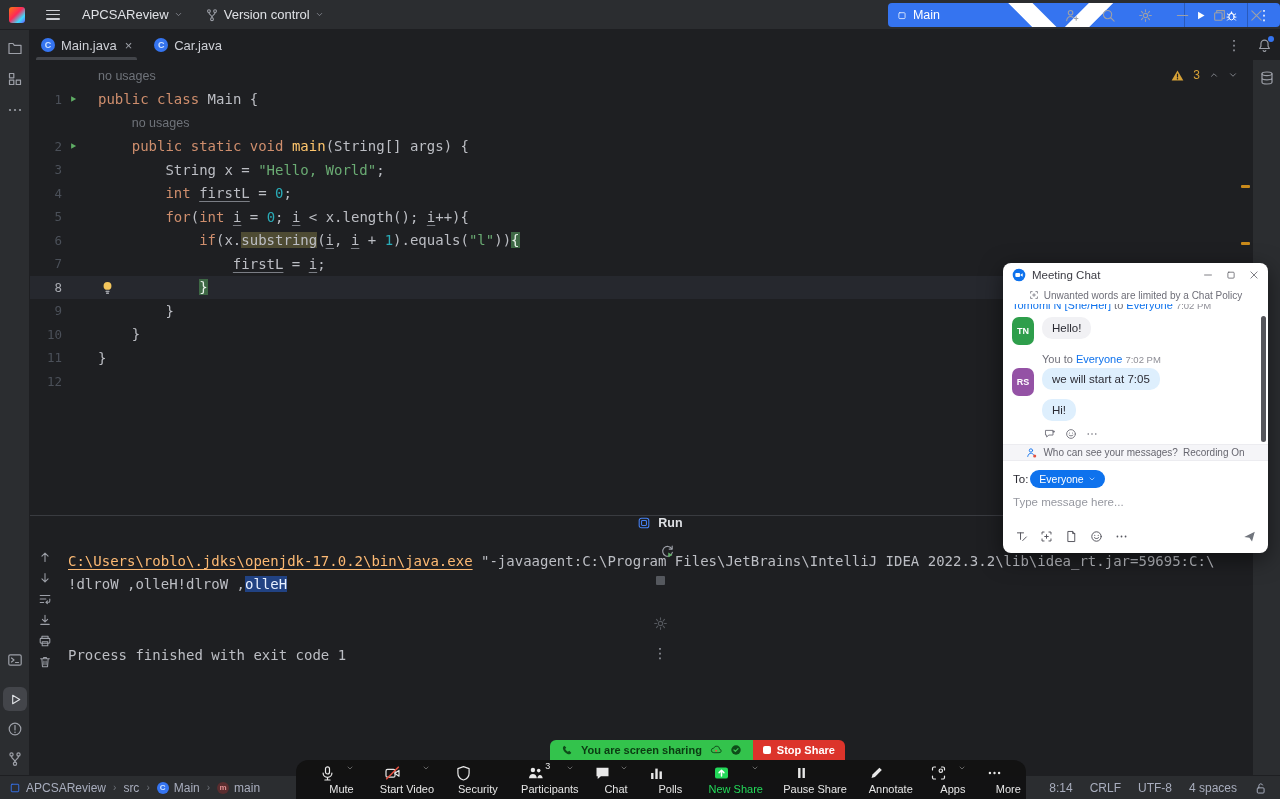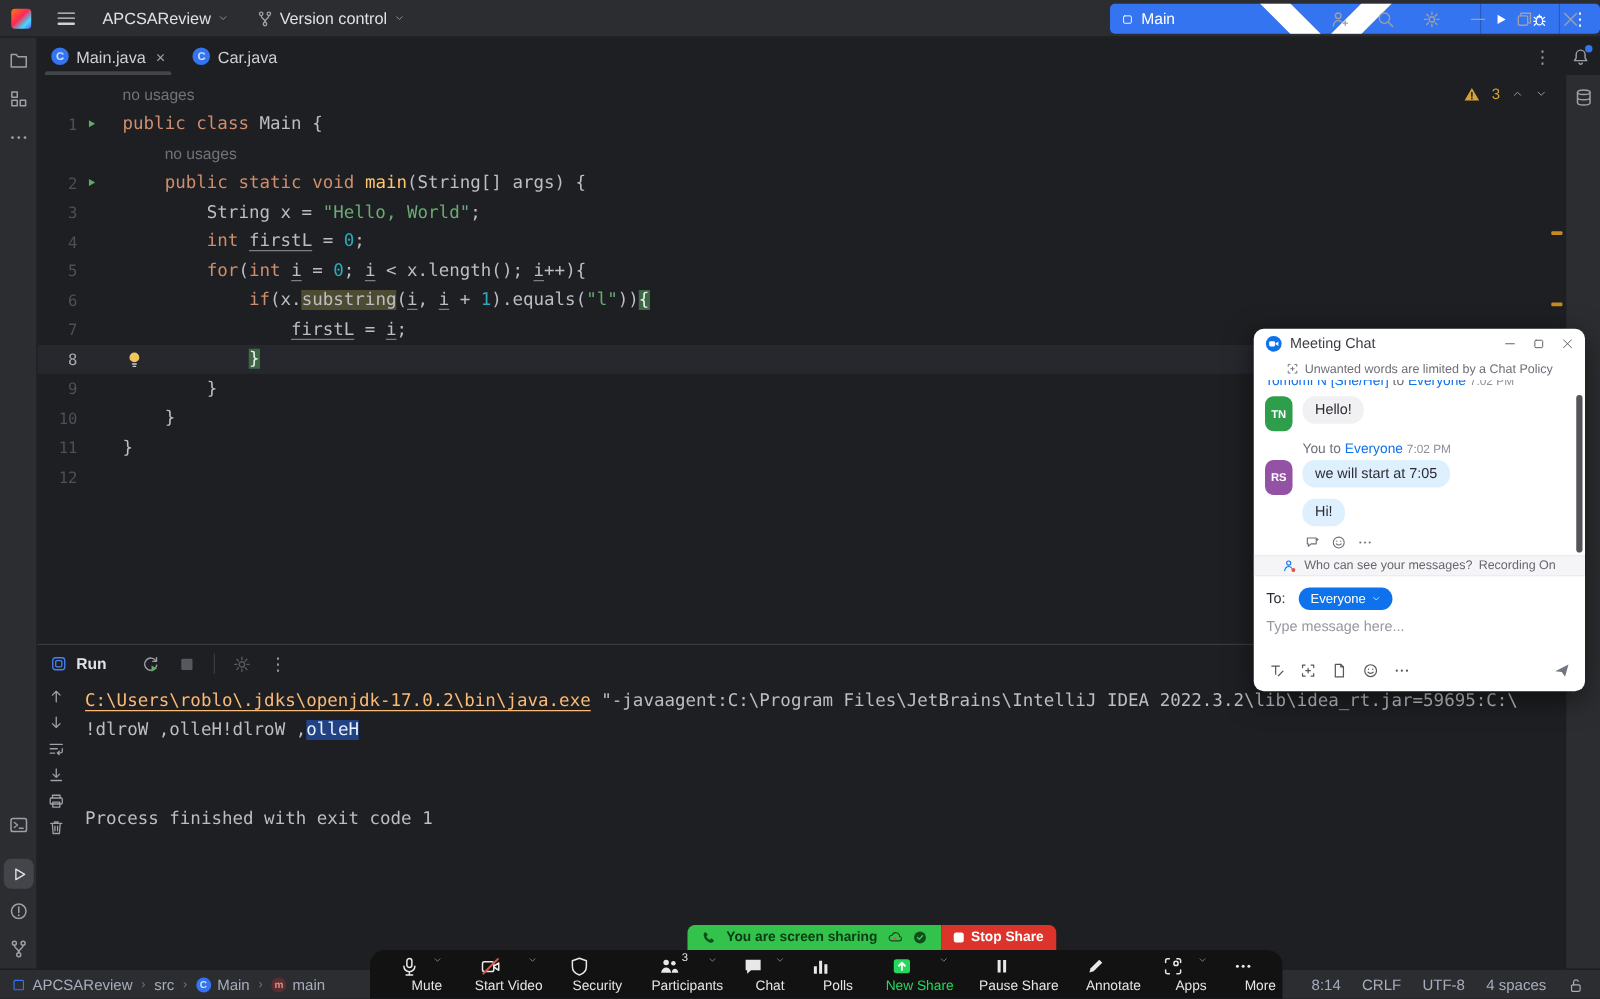--- a/index.html
+++ b/index.html
@@ -69,21 +69,21 @@
   .insp-widget .chev{width:10px;height:10px;cursor:pointer;}
   .insp-count{color:#D6A137;}
   .stripe-mark{position:absolute;width:9px;height:3px;border-radius:1px;background:#C98A1B;z-index:3;}
 
   
   .right-stripe{position:absolute;right:0;top:60px;width:28px;height:715px;background:#2B2D30;border-left:1px solid #1E1F22;z-index:4;}
   .rs-ic{position:absolute;left:6px;top:10px;width:16px;height:16px;color:#9DA0A8;cursor:pointer;}
 
   
   .run-panel{position:absolute;left:30px;top:515px;width:1250px;height:260px;background:#1E1F22;border-top:1px solid #393B40;z-index:2;}
-  .rp-header{height:30px;display:flex;align-items:center;gap:14px;padding-left:10px;}
+  .rp-header{height:30px;display:flex;align-items:center;gap:14px;padding-left:10px;flex-direction:column;}
   .rp-tab{display:flex;align-items:center;gap:7px;font-size:12.5px;font-weight:700;color:#DFE1E5;cursor:pointer;}
   .rp-tab .icn{width:14px;height:14px;color:#3574F0;}
   .rp-ic{width:15px;height:15px;color:#9DA0A8;cursor:pointer;}
   .rp-ic.dim{color:#55585E;}
   .rp-div{width:1px;height:16px;background:#393B40;}
   .con-gutter{position:absolute;left:0;top:34px;width:30px;display:flex;flex-direction:column;align-items:center;gap:7px;}
   .con-gutter .icn{width:14px;height:14px;color:#9DA0A8;cursor:pointer;}
   .con-rows{position:absolute;left:38px;top:33px;right:10px;}
   .con-row{height:23.5px;display:flex;align-items:center;font-family:"DejaVu Sans Mono",monospace;font-size:14px;white-space:pre;color:#BCBEC4;overflow:hidden;}
   .tk-link{color:#fdba74;text-decoration:underline;text-underline-offset:3px;cursor:pointer;}
@@ -120,21 +120,21 @@
   .ch-row{display:flex;align-items:flex-start;gap:8px;margin-top:3px;}
   .avatar{width:22px;height:28px;border-radius:7px;color:#fff;font-size:9px;font-weight:bold;display:flex;align-items:center;justify-content:center;flex:none;}
   .av-spacer{width:22px;flex:none;}
   .bubble{padding:5px 10px;border-radius:10px;font-size:11.5px;background:#F1F1F4;max-width:190px;}
   .bubble.own{background:#DEEFFD;}
   .ch-actions{display:flex;gap:9px;margin:7px 0 0 32px;color:#6E6E78;}
   .ch-actions .icn{width:12px;height:12px;cursor:pointer;}
   .ch-scroll{position:absolute;right:2px;top:12px;width:5px;height:126px;border-radius:3px;background:#54555A;}
   .ch-recbar{height:17px;flex:none;background:#F5F5F8;border-top:1px solid #ECECF0;border-bottom:1px solid #ECECF0;display:flex;align-items:center;justify-content:center;gap:5px;font-size:10px;color:#66666F;}
   .ch-recbar .icn{width:12px;height:12px;}
-  .ch-to{display:flex;align-items:center;gap:11px;padding:9px 10px 0;flex:none;}
+  .ch-to{display:flex;align-items:center;gap:2px;padding:9px 10px 0;flex:none;}
   .ch-to-label{font-size:11.5px;color:#2B2B33;}
   .pill{display:flex;align-items:center;gap:4px;background:#0E72ED;color:#fff;font-size:10.5px;padding:3px 9px;border-radius:11px;cursor:pointer;}
   .pill .chev{width:8px;height:8px;}
   .ch-input{padding:8px 10px 0;font-size:11.5px;color:#9698A0;flex:none;}
   .ch-foot{margin-top:auto;display:flex;align-items:center;gap:12px;padding:0 12px 10px;color:#55555E;}
   .ch-foot .icn{width:13px;height:13px;cursor:pointer;}
   .send{margin-left:auto;width:16px;height:16px;color:#71757D;cursor:pointer;}
 
   
   .banner{position:absolute;left:516px;top:740px;height:20px;display:flex;z-index:30;font-size:11px;font-weight:bold;padding-left:34px;}

